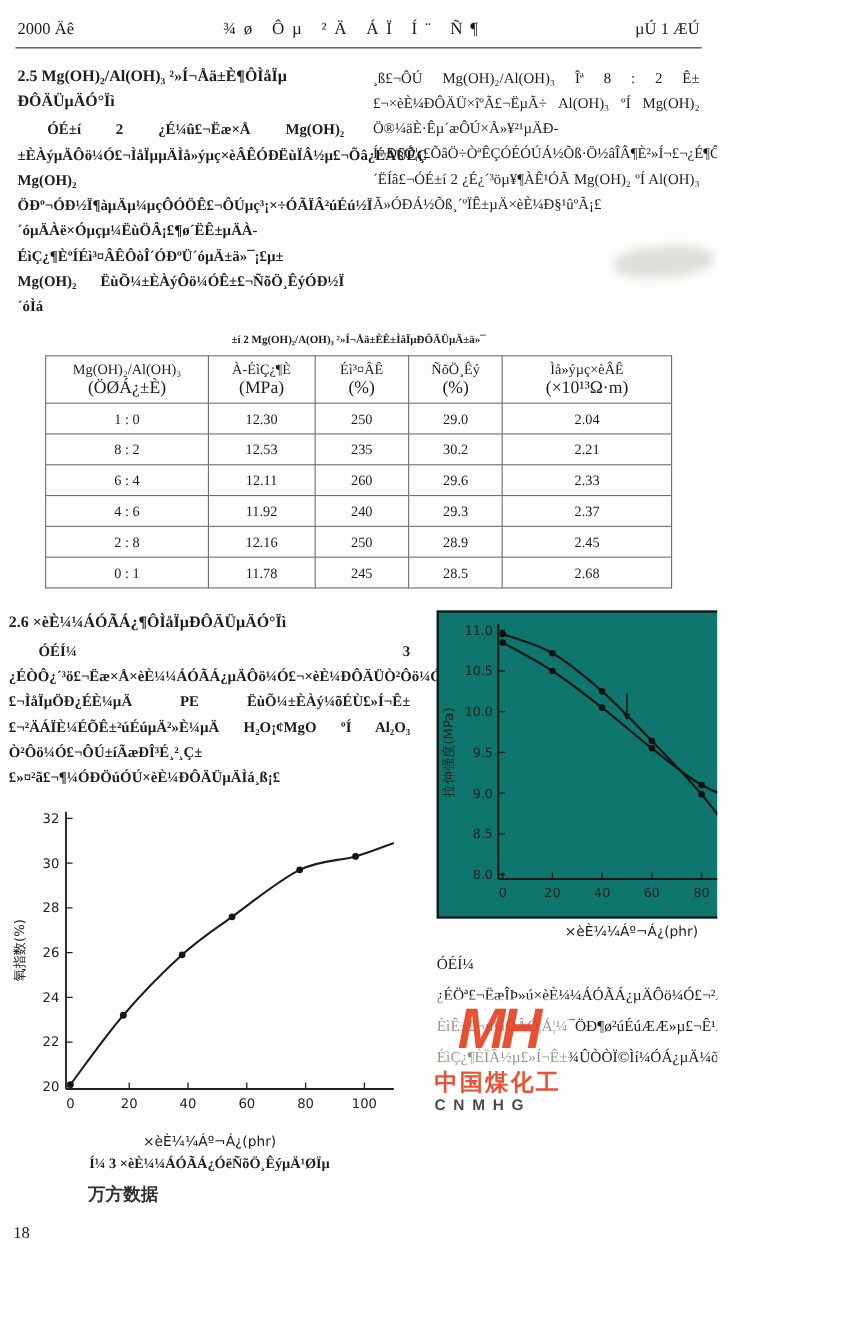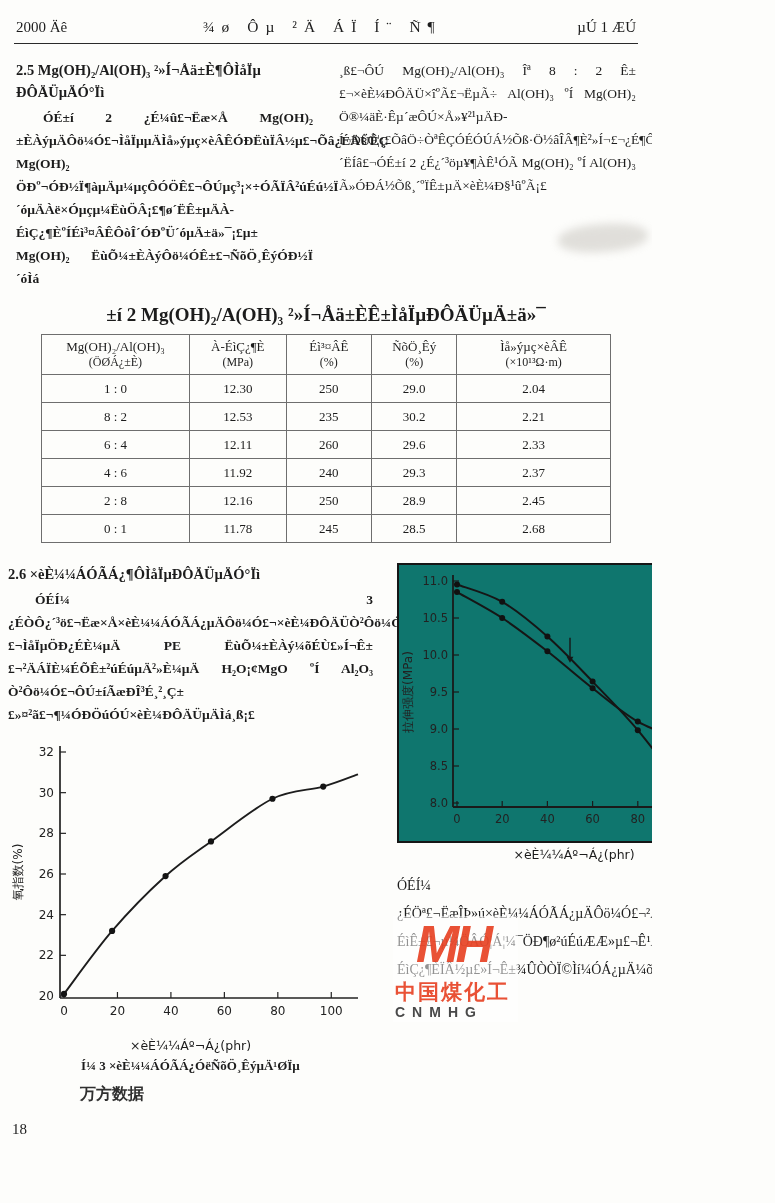--- a/index.html
+++ b/index.html
@@ -10,24 +10,24 @@
   .hdr .journal{letter-spacing:7px;font-size:15.5px;}
   .rule{border-bottom:1.6px solid #2a2a2a;margin:7px 14px 0 14px;}
   
   .cols{display:flex;gap:26px;padding:0 16px;margin-top:15px;}
   .col{flex:1;min-width:0;}
   .h2{font-weight:700;font-size:14.5px;line-height:22px;margin:0 0 3px 0;}
   .para{font-size:13.5px;line-height:23px;text-align:justify;margin:0;}
   .indent{text-indent:2em;font-weight:bold;}
   
   .tblock{margin-top:14px;}
-  .tcap{text-align:center;font-weight:700;font-size:19px;margin-bottom:8px;}
+  .tcap{text-align:center;font-weight:700;font-size:10px;margin-bottom:8px;}
   table{border-collapse:collapse;margin:0 auto;width:570px;font-size:13px;}
   th,td{border:1px solid #6e6e6e;text-align:center;padding:4px 4px;font-weight:400;}
-  th div:last-child{font-size:12px;}
+  th div:last-child{font-size:16px;}
   td{padding:5.5px 4px;}
   th:nth-child(1){width:26%;} th:nth-child(2){width:17%;} th:nth-child(3){width:15%;}
   th:nth-child(4){width:15%;} th:nth-child(5){width:27%;}
   
   .lower{display:flex;gap:24px;padding:0 8px;margin-top:20px;align-items:flex-start;}
   .lcol{width:365px;flex:none;}
   .rcol{width:354px;flex:none;}
   .figwrap{margin-top:12px;}
   .fig4frame{border:2.5px solid #161616;background:#0f766e;width:346px;}
   svg{display:block;}

